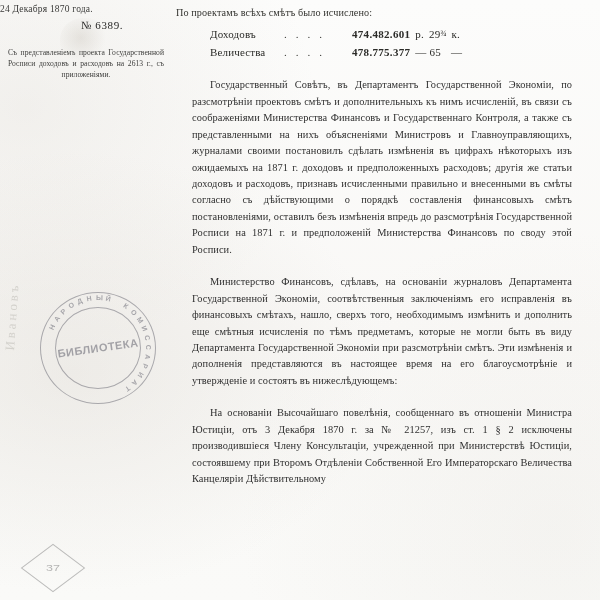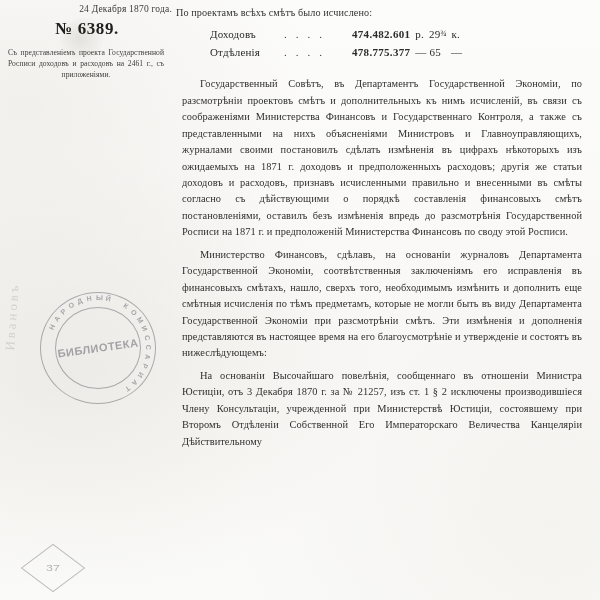--- a/index.html
+++ b/index.html
@@ -31,33 +31,33 @@
     left: 0;
     top: 0;
     width: 172px;
     height: 600px;
   }
   .doc-date {
     position: absolute;
     top: 4px;
     left: 0;
     width: 172px;
-    text-align: right;
+    text-align: left;
     font-size: 9.5px;
     letter-spacing: .2px;
     color: #3a3a38;
   }
   .doc-number {
     position: absolute;
     top: 19px;
-    left: 1px;
+    left: 16px;
     width: 172px;
     text-align: center;
-    font-size: 17px;
-    font-weight: bold;
+    font-size: 11px;
+    font-weight: normal;
     letter-spacing: .6px;
     color: #1f1f1e;
   }
   .side-note {
     position: absolute;
     top: 48px;
     left: 8px;
     width: 156px;
     text-align: justify;
     text-align-last: center;
@@ -204,21 +204,21 @@
     letter-spacing: 0;
   }
 
   .body-text {
     margin-top: 15px;
     font-size: 10.4px;
     line-height: 1.58;
     color: #303030;
   }
   .body-text p {
-    margin: 6px;
+    margin: 16px;
     text-align: justify;
     text-indent: 18px;
     letter-spacing: .05px;
   }
   .body-text p + p { margin-top: 1px; }
   .smallcaps {
     font-variant: small-caps;
     letter-spacing: .6px;
   }
 </style>
@@ -228,21 +228,21 @@
 <div id="page">
 
   <div class="left-col">
 
     <div class="smudge"></div>
 
     <div class="doc-date">24 Декабря 1870 года.</div>
 
     <div class="doc-number">№ 6389.</div>
 
-    <div class="side-note">Съ представленіемъ проекта Государственной Росписи доходовъ и расходовъ на 2461 г., съ приложеніями.</div>
+    <div class="side-note">Съ представленіемъ проекта Государственной Росписи доходовъ и расходовъ на 2613 г., съ приложеніями.</div>
 
     <div class="stamp-oval">
       <div class="ring-outer"></div>
       <div class="ring-inner"></div>
       <div class="stamp-core">БИБЛИОТЕКА</div>
       <div id="stamp-rim">
           <span class="arc-ch" style="transform: translate(-45.3154px, -21.1309px) rotate(295deg) translate(-3px, -4px);">Н</span>
           <span class="arc-ch" style="transform: translate(-40.4238px, -29.4264px) rotate(306.053deg) translate(-3px, -4px);">А</span>
           <span class="arc-ch" style="transform: translate(-34.0327px, -36.6303px) rotate(317.105deg) translate(-3px, -4px);">Р</span>
           <span class="arc-ch" style="transform: translate(-26.379px, -42.4753px) rotate(328.158deg) translate(-3px, -4px);">О</span>
@@ -282,21 +282,21 @@
         <span class="fig-label">Доходовъ</span>
         <span class="fig-dots">....</span>
         <span class="fig-amount">474.482.601</span>
         <span class="fig-unit">р.</span>
         <span class="fig-unit">29</span>
         <span class="fig-frac">¾</span>
         <span class="fig-unit">к.</span>
       </div>
 
       <div class="fig-row">
-        <span class="fig-label">Отдѣленія</span>
+        <span class="fig-label">Величества</span>
         <span class="fig-dots">....</span>
         <span class="fig-amount">478.775.377</span>
         <span class="fig-unit">— 65</span>
         <span class="fig-unit"></span>
         <span class="fig-frac"></span>
         <span class="fig-unit">—</span>
       </div>
     </div>
 
     <div class="body-text">

